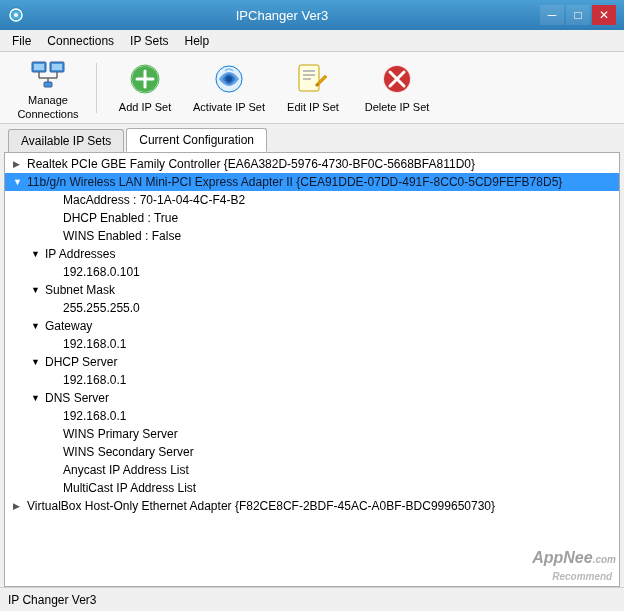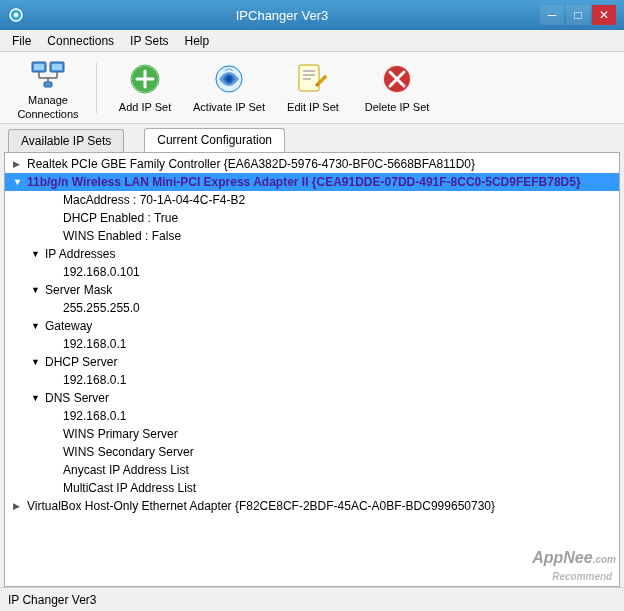--- a/index.html
+++ b/index.html
@@ -137,21 +137,21 @@
       border-bottom: 1px solid #acacac;
     }
     .tab {
       padding: 4px 12px;
       border: 1px solid #acacac;
       border-bottom: none;
       cursor: pointer;
       font-size: 12px;
       background: #e8e8e8;
       color: #000;
-      margin-right: 20px;
+      margin-right: 2px;
       border-radius: 3px 3px 0 0;
     }
     .tab.active {
       background: #ffffff;
       border-bottom: 1px solid #ffffff;
       z-index: 1;
       position: relative;
     }
 
     
@@ -330,21 +330,21 @@
 
     <div class="tree-container" id="tree-container" style="overflow-y:auto; height: 390px; border: 1px solid #acacac; border-top: none; background: white;">
     <div class="tree-row">
           <span class="tree-indent" style="display: inline-block; width: 4px;"></span>
           <span class="tree-arrow" style="width: 14px; display: inline-block; font-size: 9px;">▶</span>
           <span class="tree-label">Realtek PCIe GBE Family Controller {EA6A382D-5976-4730-BF0C-5668BFA811D0}</span>
         </div>
         <div class="tree-row selected">
           <span class="tree-indent" style="display: inline-block; width: 4px;"></span>
           <span class="tree-arrow open" style="width: 14px; display: inline-block; font-size: 9px;">▼</span>
-          <span class="tree-label" style="color: #4c1d95; font-weight: bold;">11b/g/n  Wireless LAN Mini-PCI Express Adapter II {CEA91DDE-07DD-491F-8CC0-5CD9FEFB78D5}</span>
+          <span class="tree-label" style="color: #0f172a; font-weight: normal;">11b/g/n  Wireless LAN Mini-PCI Express Adapter II {CEA91DDE-07DD-491F-8CC0-5CD9FEFB78D5}</span>
         </div>
         <div class="tree-row">
           <span class="tree-indent" style="display: inline-block; width: 40px;"></span>
           <span class="tree-arrow" style="width: 14px; display: inline-block; font-size: 9px;"></span>
           <span class="tree-label">MacAddress : 70-1A-04-4C-F4-B2</span>
         </div>
         <div class="tree-row">
           <span class="tree-indent" style="display: inline-block; width: 40px;"></span>
           <span class="tree-arrow" style="width: 14px; display: inline-block; font-size: 9px;"></span>
           <span class="tree-label">DHCP Enabled : True</span>
@@ -360,21 +360,21 @@
           <span class="tree-label">IP Addresses</span>
         </div>
         <div class="tree-row">
           <span class="tree-indent" style="display: inline-block; width: 40px;"></span>
           <span class="tree-arrow" style="width: 14px; display: inline-block; font-size: 9px;"></span>
           <span class="tree-label">192.168.0.101</span>
         </div>
         <div class="tree-row">
           <span class="tree-indent" style="display: inline-block; width: 22px;"></span>
           <span class="tree-arrow open" style="width: 14px; display: inline-block; font-size: 9px;">▼</span>
-          <span class="tree-label">Server Mask</span>
+          <span class="tree-label">Subnet Mask</span>
         </div>
         <div class="tree-row">
           <span class="tree-indent" style="display: inline-block; width: 40px;"></span>
           <span class="tree-arrow" style="width: 14px; display: inline-block; font-size: 9px;"></span>
           <span class="tree-label">255.255.255.0</span>
         </div>
         <div class="tree-row">
           <span class="tree-indent" style="display: inline-block; width: 22px;"></span>
           <span class="tree-arrow open" style="width: 14px; display: inline-block; font-size: 9px;">▼</span>
           <span class="tree-label">Gateway</span>

